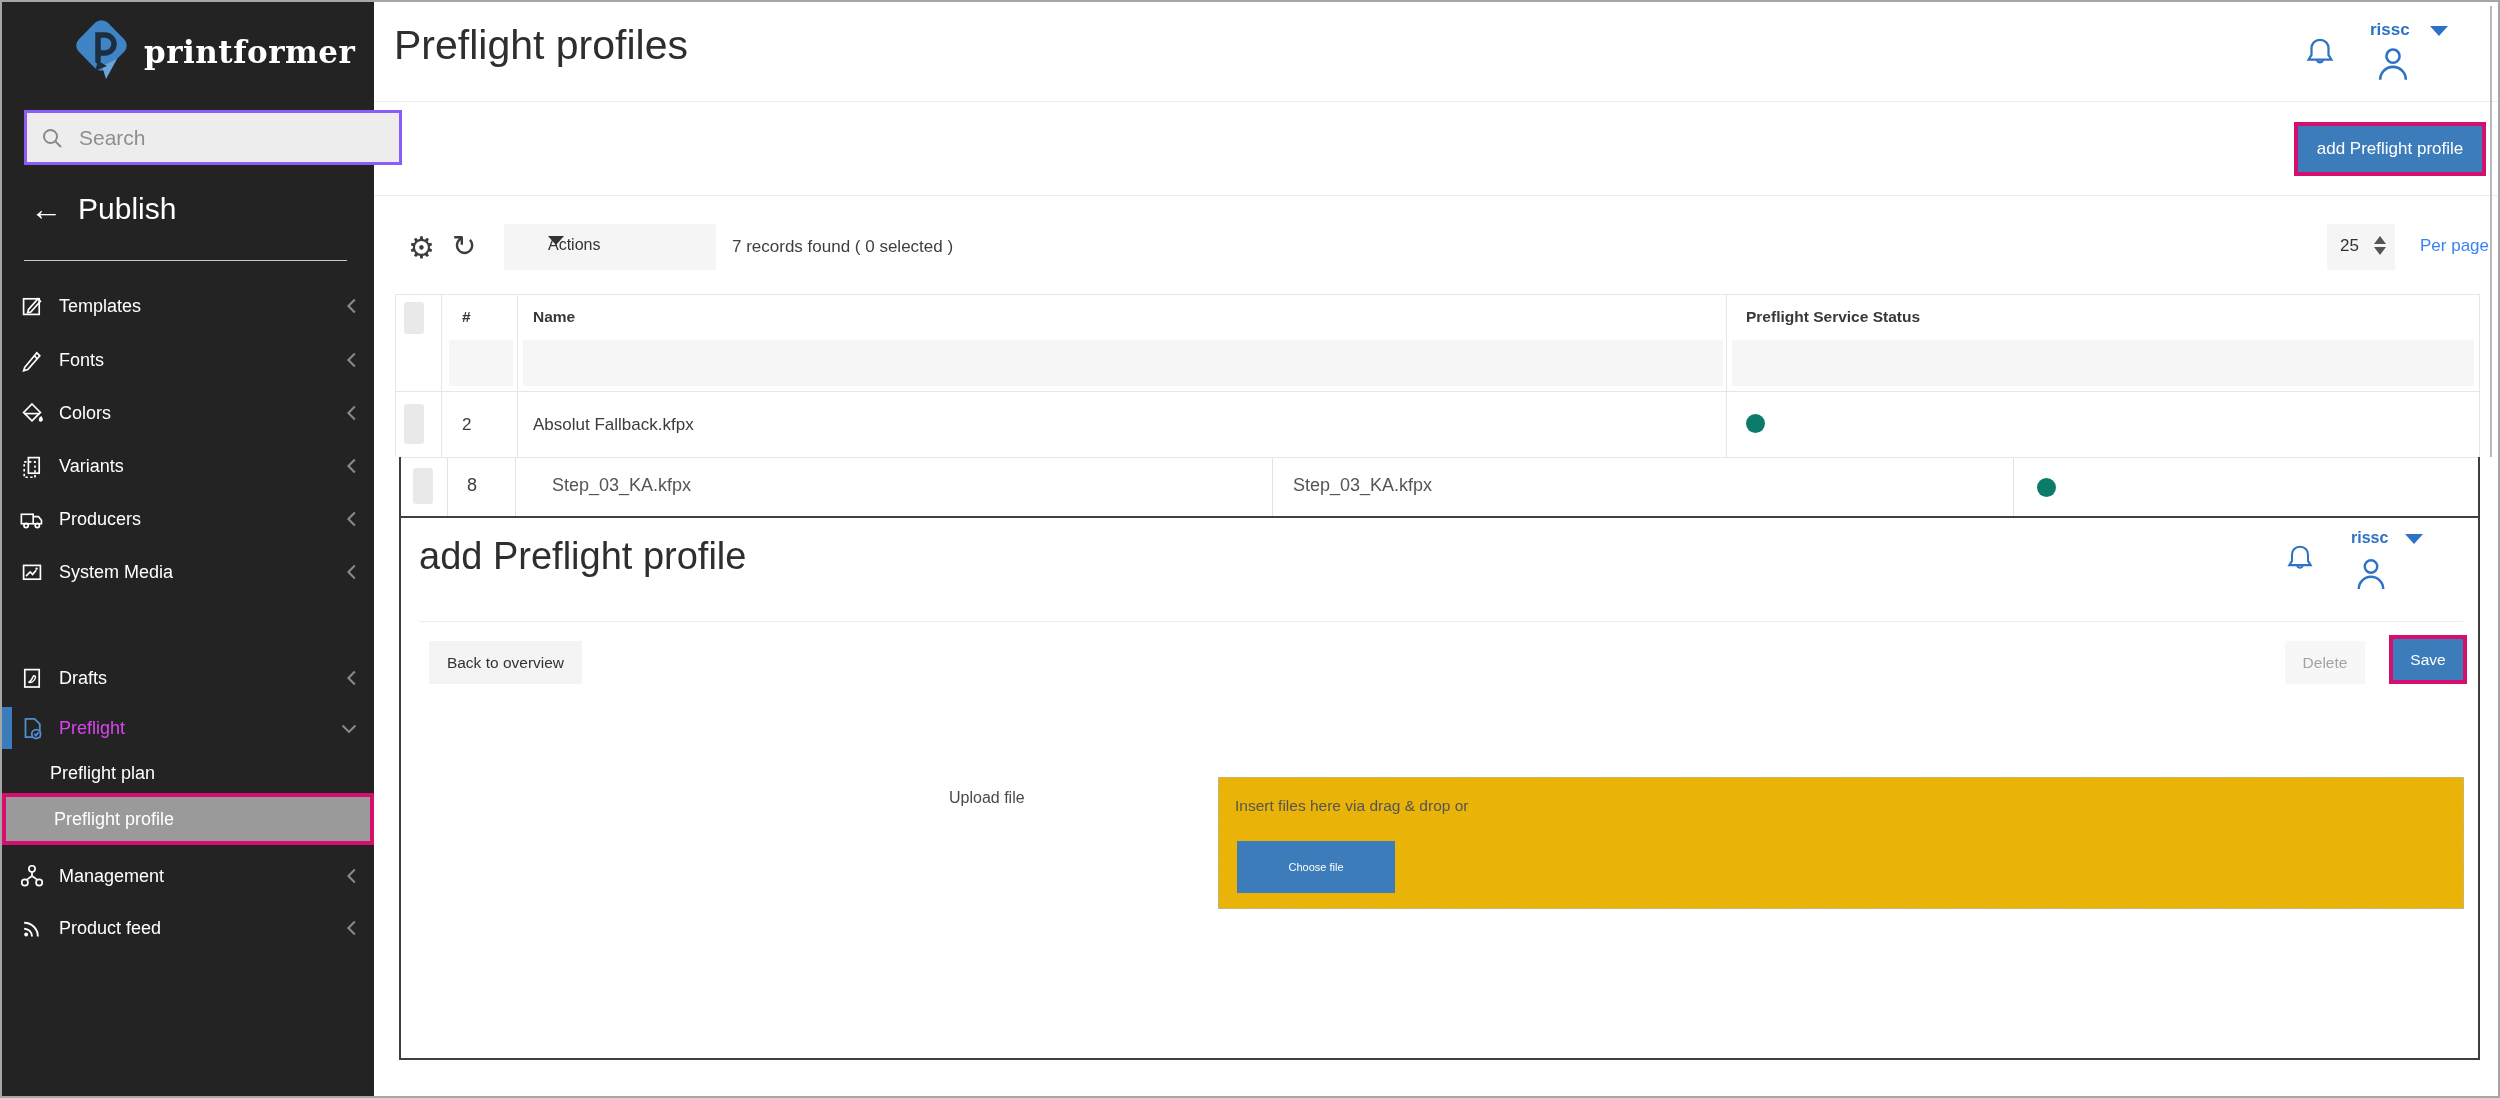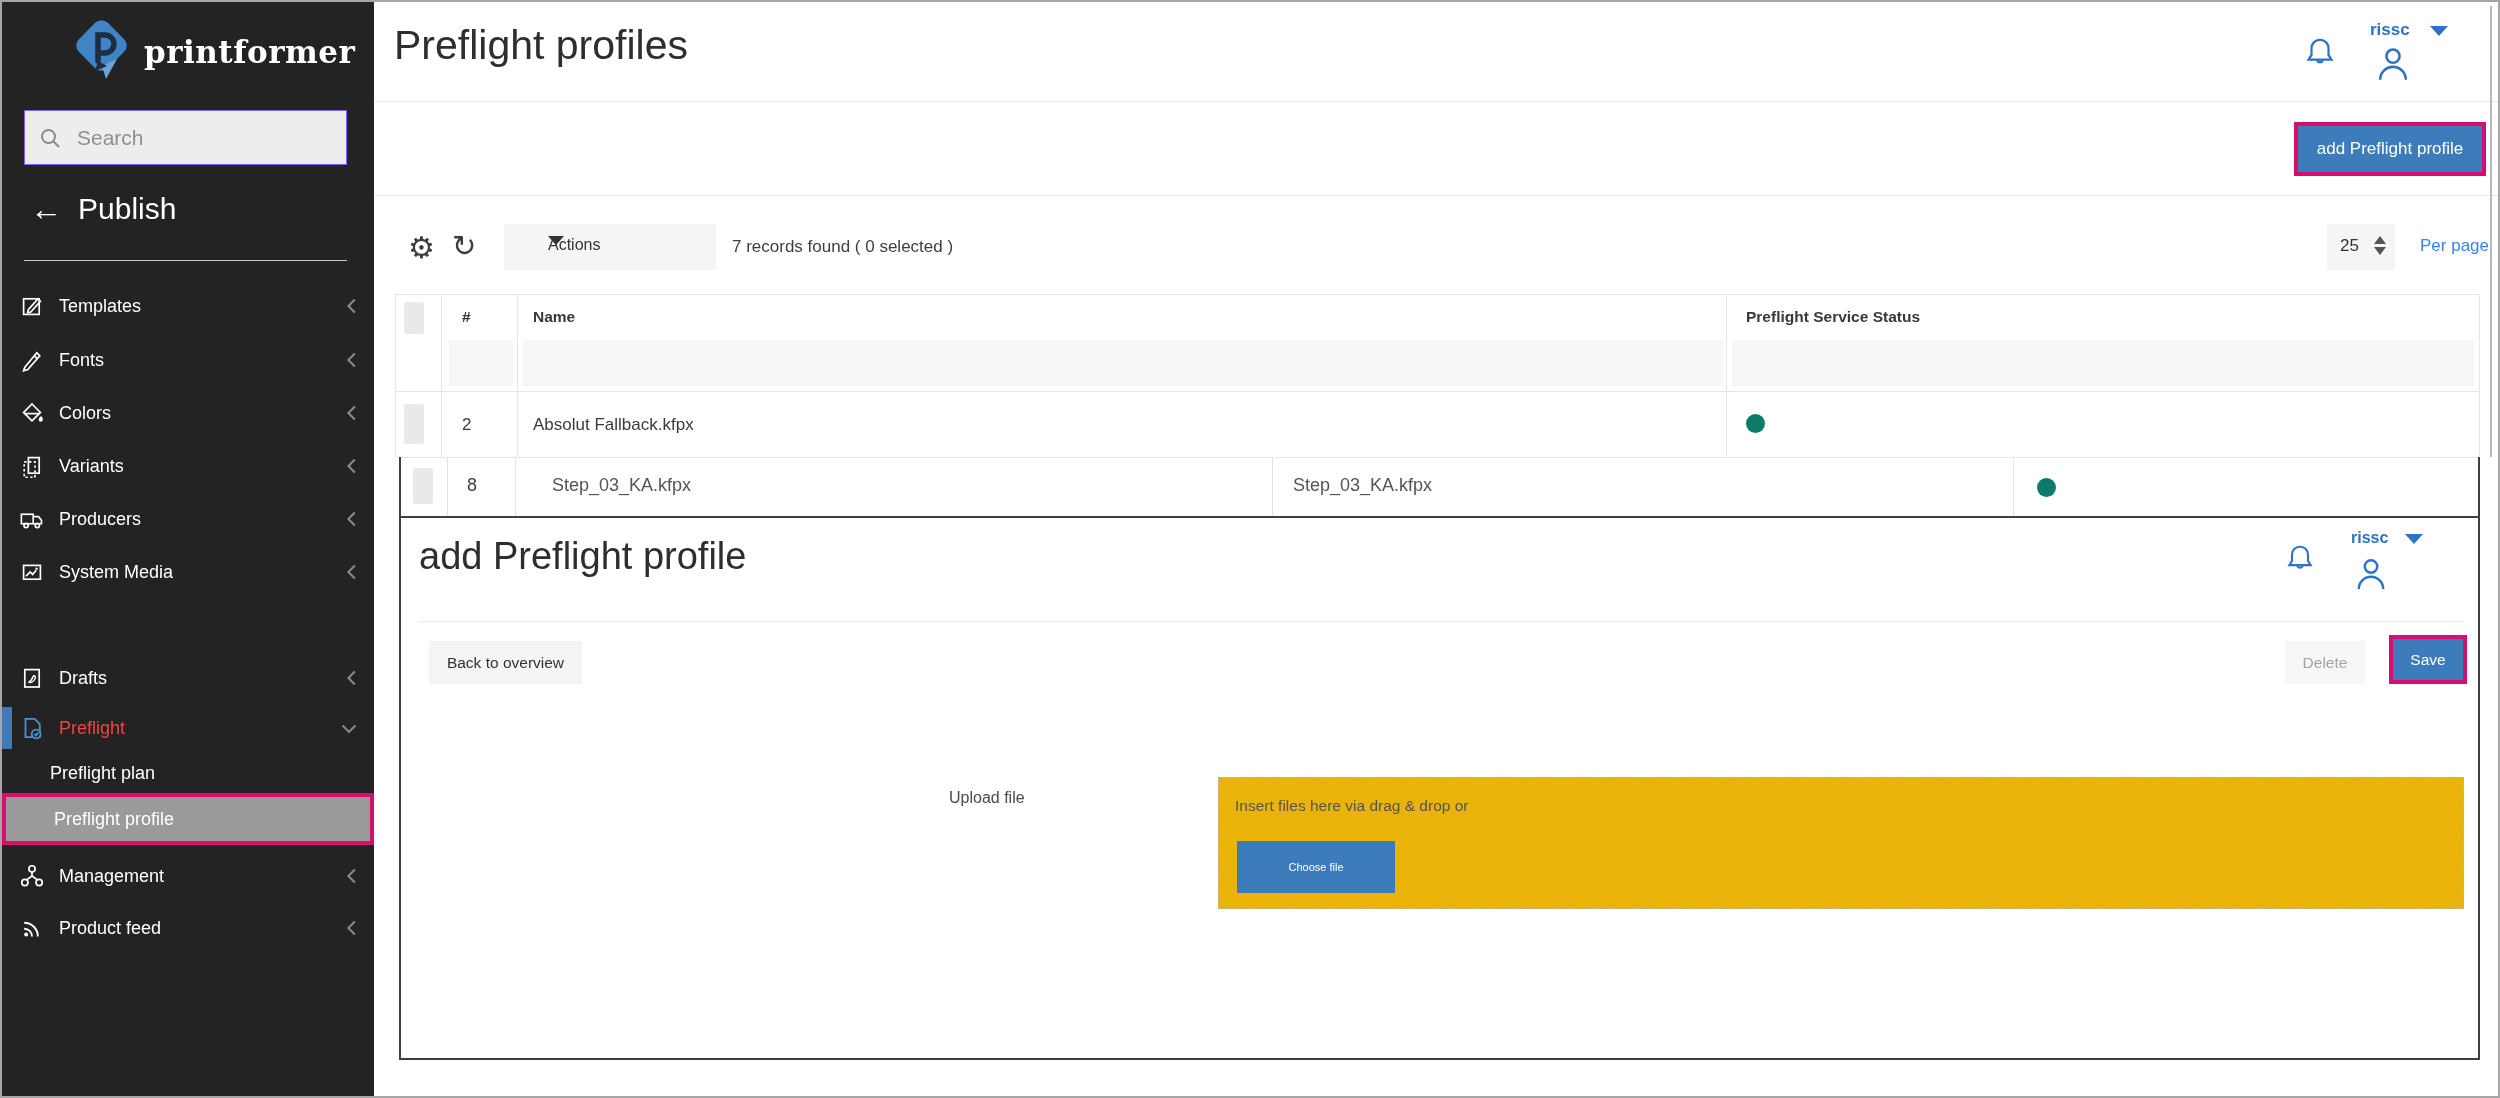--- a/index.html
+++ b/index.html
@@ -4,34 +4,34 @@
 <style>
   html,body{margin:0;padding:0;background:#fff;}
   .page{position:relative;width:2500px;height:1098px;background:#ffffff;
         border:2px solid #a6a6a6;box-sizing:border-box;overflow:hidden;
         font-family:"Liberation Sans",sans-serif;color:#333;}
 
   
   .sidebar{position:absolute;left:0;top:0;width:372px;height:100%;background:#232323;color:#fff;}
   .logo{position:absolute;left:70px;top:18px;display:flex;align-items:center;}
   .logo-text{font-family:"DejaVu Serif",serif;font-weight:bold;font-size:31px;color:#fff;margin-left:12px;letter-spacing:.5px;}
-  .search-box{position:absolute;left:22px;top:108px;width:323px;height:55px;background:#ededed;border:1px solid #8b5cf6;
+  .search-box{position:absolute;left:22px;top:108px;width:378px;height:55px;background:#ededed;border:3px solid #8b5cf6;
               box-sizing:border-box;display:flex;align-items:center;padding:0 13px;}
   .search-box input{border:none;background:transparent;outline:none;font-size:21px;color:#444;margin-left:13px;width:100%;
                     font-family:"Liberation Sans",sans-serif;}
   .search-box input::placeholder{color:#8f8f8f;}
   .publish-row{position:absolute;left:28px;top:190px;display:flex;align-items:center;font-size:30px;color:#fff;}
   .publish-row .arrow{font-size:32px;margin-right:16px;line-height:1;}
   .sidebar-divider{position:absolute;left:22px;top:258px;width:323px;border-top:1px solid #c9c9c9;}
 
   .nav-item{position:absolute;left:0;width:372px;height:46px;cursor:pointer;}
   .nav-icon{position:absolute;left:15px;top:50%;transform:translateY(-50%);width:30px;height:30px;display:flex;align-items:center;justify-content:center;}
   .nav-label{position:absolute;left:57px;top:50%;transform:translateY(-50%);font-size:18px;color:#fff;white-space:nowrap;}
   .nav-chevron{position:absolute;right:16px;top:50%;transform:translateY(-50%);display:flex;}
-  .nav-item.active .nav-label{color:#ef4444;}
+  .nav-item.active .nav-label{color:#d946ef;}
   .active-bar{position:absolute;left:0;top:2px;width:10px;height:42px;background:#3d7cba;}
   .sub-label{position:absolute;left:48px;top:50%;transform:translateY(-50%);font-size:18px;color:#fff;white-space:nowrap;}
   .profile-annotation{position:absolute;left:0;top:791px;width:372px;height:52px;border:4px solid #d40f6e;box-sizing:border-box;background:#9a9a9a;}
   .profile-annotation .sub-label{color:#fff;}
 
   
   .main-title{position:absolute;left:392px;top:20px;font-size:41px;color:#2e2e2e;font-weight:400;}
   .hdiv{position:absolute;left:372px;right:0;border-top:1px solid #ececec;}
   .user-name{position:absolute;font-size:17px;color:#2d72c4;font-weight:bold;}
   .caret-blue{position:absolute;width:0;height:0;border-left:9px solid transparent;border-right:9px solid transparent;border-top:10px solid #2d72c4;}

